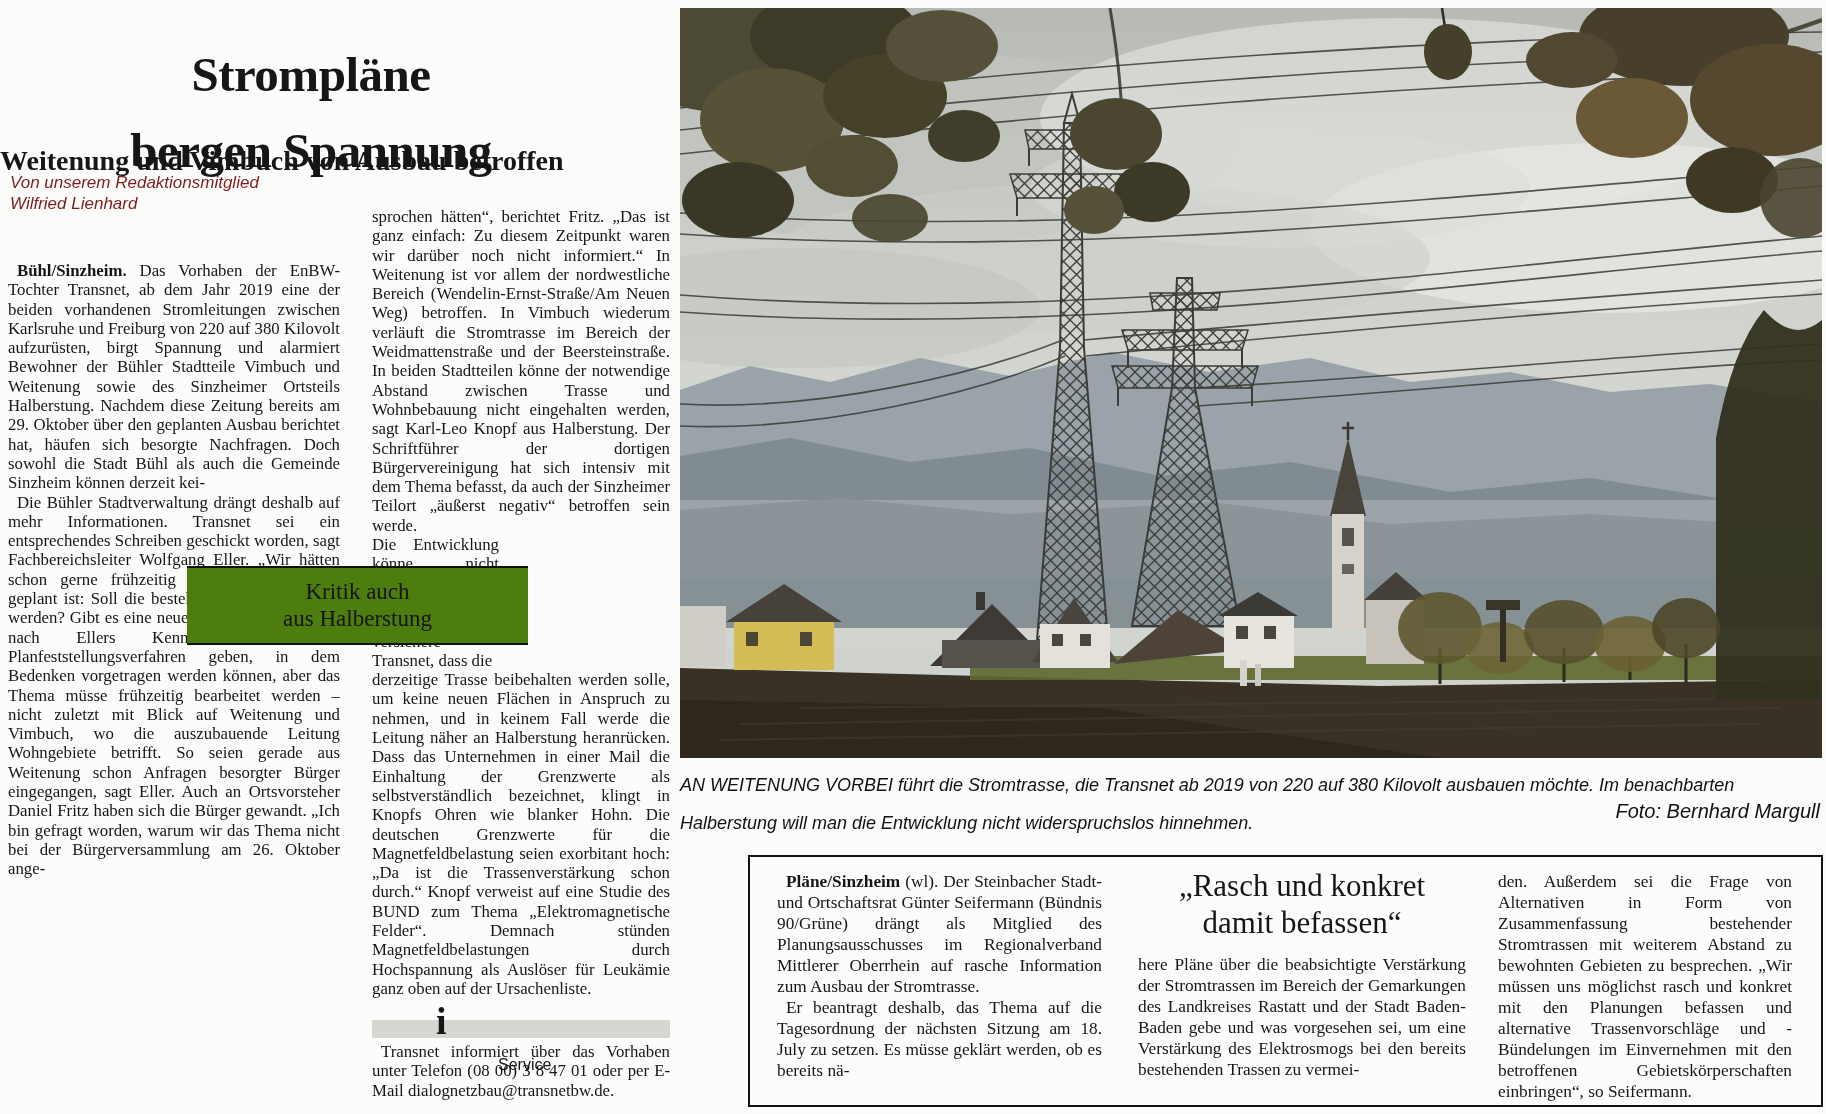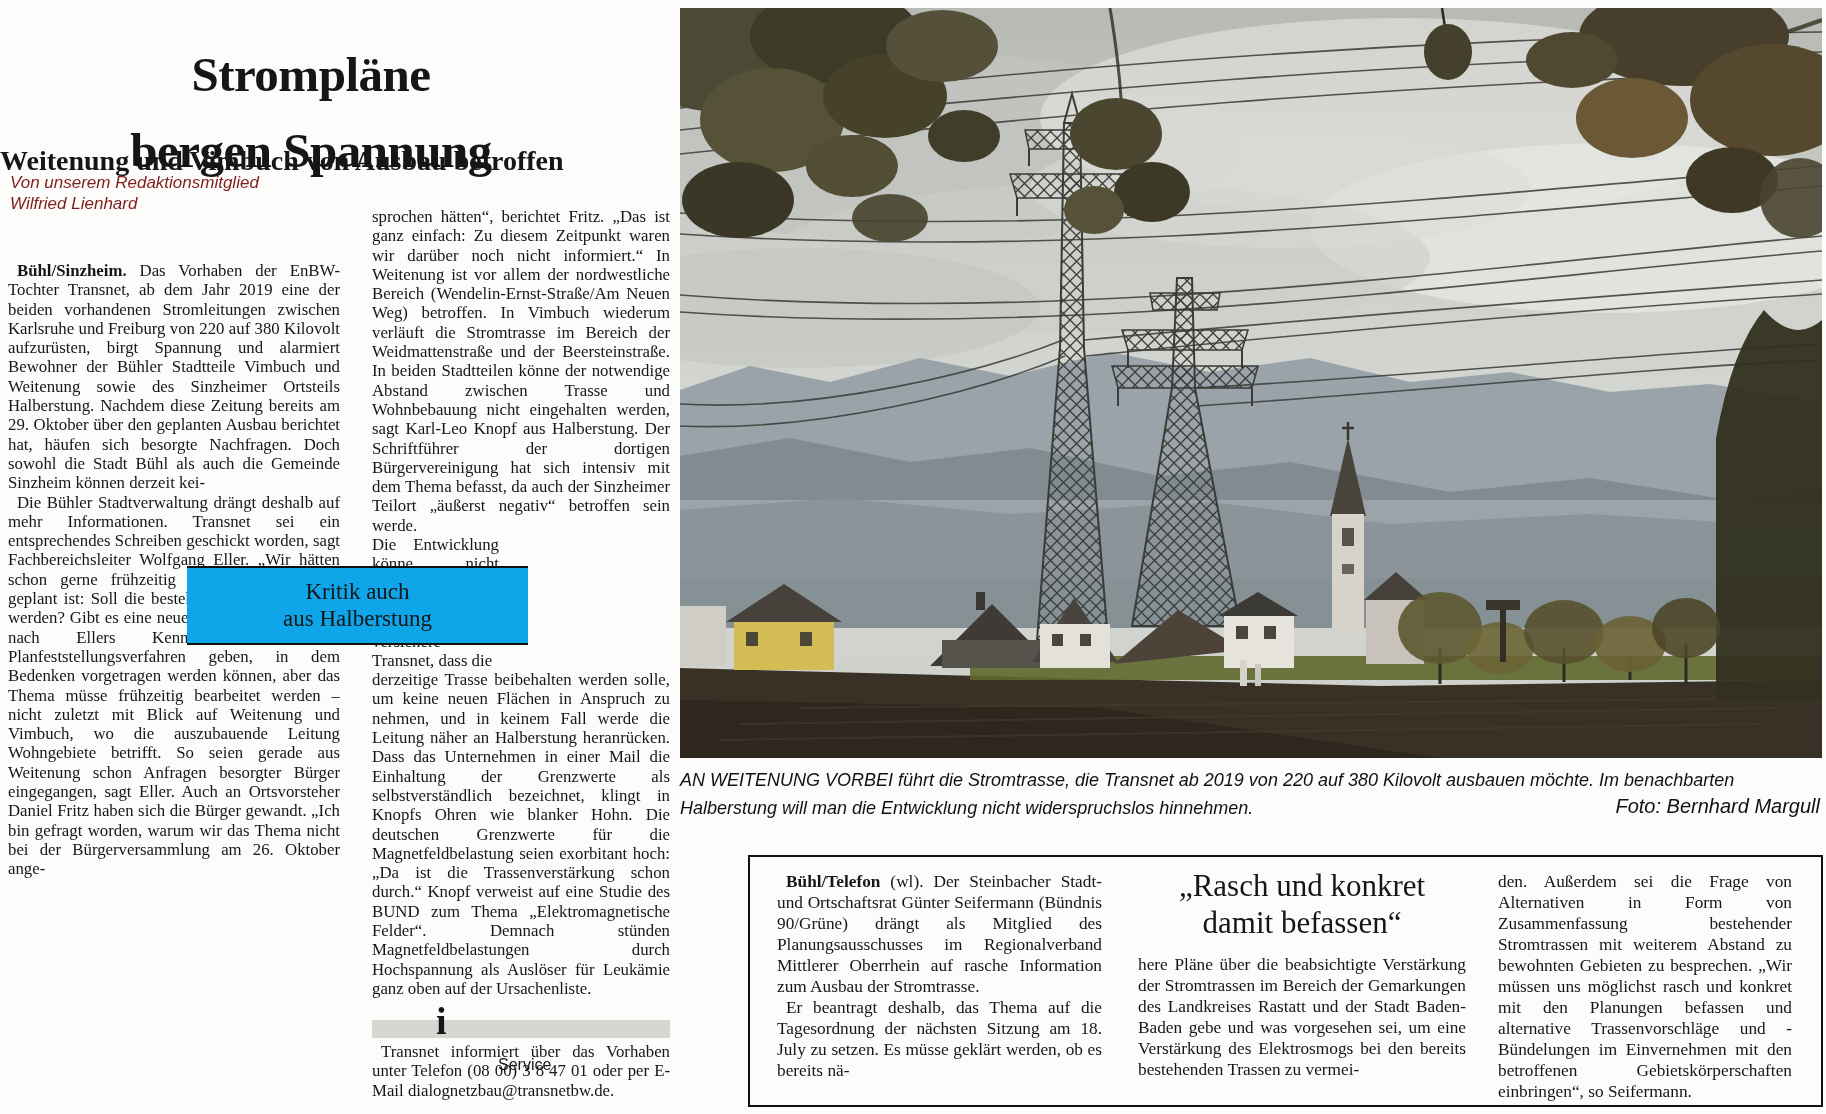--- a/index.html
+++ b/index.html
@@ -16,33 +16,33 @@
 
   .col{position:absolute;font-size:16.8px;line-height:19.3px;text-align:justify;hyphens:auto;}
   #col1{left:8px;top:261px;width:332px;}
   #col2{left:372px;top:207px;width:298px;}
   p.seg{margin:0;}
   p.ind{text-indent:9px;}
   .narrow1{width:166px;}
   .narrow2{width:127px;margin-left:auto;}
 
   .pullquote{position:absolute;left:187px;top:566px;width:341px;border-top:2px solid #0f0f0f;
-            border-bottom:2px solid #0f0f0f;background:#0ea5e9;text-align:center;font-size:23px;
+            border-bottom:2px solid #0f0f0f;background:#4d7c0f;text-align:center;font-size:23px;
             line-height:27px;padding:10px 0 11px;white-space:pre-line;}
 
   .service-head{position:relative;height:30px;margin-top:14px;}
   .service-bar{position:absolute;left:0;right:0;top:8px;height:18px;background:#d6d6d3;}
   .service-i{position:absolute;left:64px;top:-10px;font-weight:bold;font-size:38px;line-height:38px;}
   .service-title{position:absolute;left:126px;top:-2px;font-family:"Liberation Sans", sans-serif;
             font-size:16px;line-height:30px;margin-top:40px;}
   .service-text{margin:8px 0 0;text-indent:9px;}
 
   .photo-wrap{position:absolute;left:680px;top:8px;width:1142px;height:750px;}
   .caption{position:absolute;left:680px;top:766px;width:1142px;font-family:"Liberation Sans", sans-serif;
-            font-style:italic;font-size:18px;line-height:28px;color:#111;}
+            font-style:italic;font-size:18px;line-height:38px;color:#111;}
   .credit{position:absolute;right:2px;top:26px;font-family:"Liberation Sans", sans-serif;
             font-style:italic;font-size:20px;}
 
   .box2{position:absolute;left:748px;top:855px;width:1071px;height:248px;border:2px solid #111;
             background:#fcfcfa;}
   .box2 .bcol{position:absolute;top:14px;font-size:17.3px;line-height:21px;text-align:justify;hyphens:auto;}
   #bcol1{left:27px;width:325px;}
   #bcol2{left:388px;width:328px;top:10px;}
   #bcol3{left:748px;width:294px;}
   .box2-headline{text-align:center;font-weight:normal;font-size:31px;line-height:37px;
@@ -211,21 +211,21 @@
     </svg>
   </div>
 
   <div class="caption">
     <span>AN WEITENUNG VORBEI führt die Stromtrasse, die Transnet ab 2019 von 220 auf 380 Kilovolt ausbauen möchte. Im benachbarten Halberstung will man die Entwicklung nicht widerspruchslos hinnehmen.</span>
     <span class="credit">Foto: Bernhard Margull</span>
   </div>
 
   <div class="box2">
     <div class="bcol" id="bcol1">
-      <p class="seg ind"><b>Bühl/Telefon</b><span> (wl). Der Steinbacher Stadt- und Ortschaftsrat Günter Seifermann (Bündnis 90/Grüne) drängt als Mitglied des Planungsausschusses im Regionalverband Mittlerer Oberrhein auf rasche Information zum Ausbau der Stromtrasse.</span></p>
+      <p class="seg ind"><b>Pläne/Sinzheim</b><span> (wl). Der Steinbacher Stadt- und Ortschaftsrat Günter Seifermann (Bündnis 90/Grüne) drängt als Mitglied des Planungsausschusses im Regionalverband Mittlerer Oberrhein auf rasche Information zum Ausbau der Stromtrasse.</span></p>
       <p class="seg ind">Er beantragt deshalb, das Thema auf die Tagesordnung der nächsten Sitzung am 18. July zu setzen. Es müsse geklärt werden, ob es bereits nä-</p>
     </div>
     <div class="bcol" id="bcol2">
       <h3 class="box2-headline">„Rasch und konkret
 damit befassen“</h3>
       <p class="seg">here Pläne über die beabsichtigte Verstärkung der Stromtrassen im Bereich der Gemarkungen des Landkreises Rastatt und der Stadt Baden-Baden gebe und was vorgesehen sei, um eine Verstärkung des Elektrosmogs bei den bereits bestehenden Trassen zu vermei-</p>
     </div>
     <div class="bcol" id="bcol3">
       <p class="seg">den. Außerdem sei die Frage von Alternativen in Form von Zusammenfassung bestehender Stromtrassen mit weiterem Abstand zu bewohnten Gebieten zu besprechen. „Wir müssen uns möglichst rasch und konkret mit den Planungen befassen und alternative Trassenvorschläge und -Bündelungen im Einvernehmen mit den betroffenen Gebietskörperschaften einbringen“, so Seifermann.</p>
     </div>

